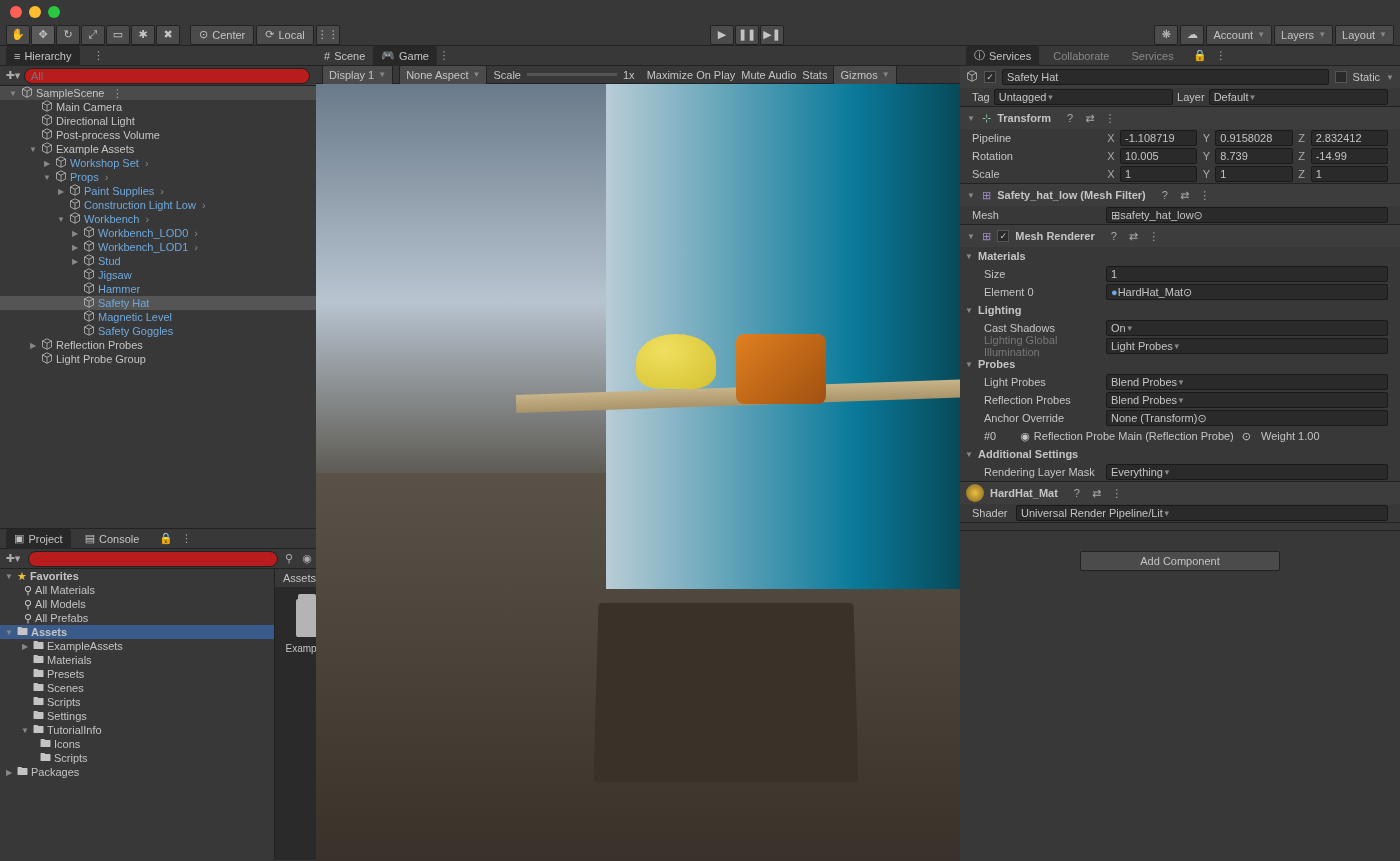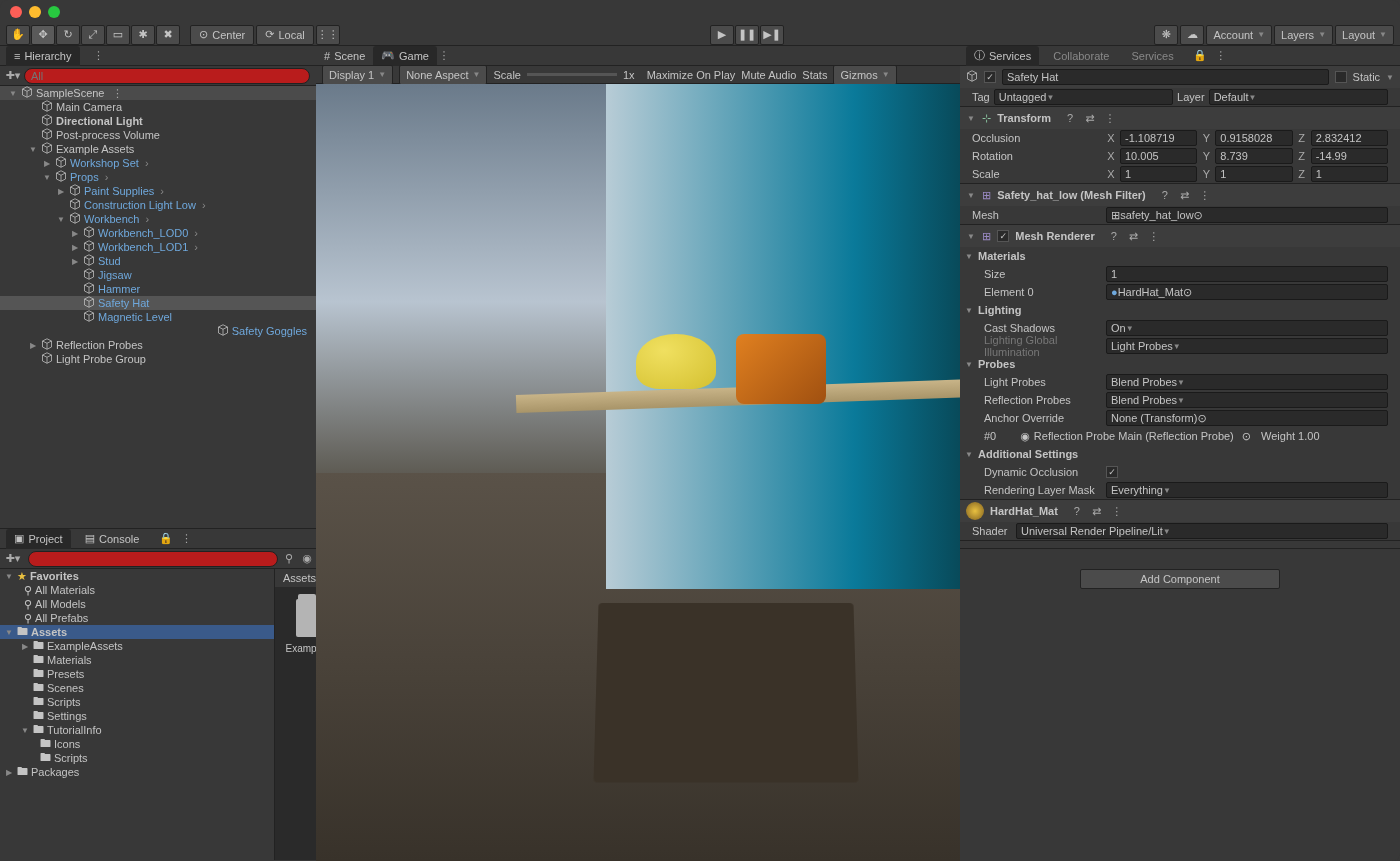--- a/index.html
+++ b/index.html
@@ -153,21 +153,21 @@
           <span class="small-icon">⋮</span>
       </div>
     <div class="tree-row" style="padding-left: 28px;">
           <span class="foldout"></span>
           <span class=""><svg class="cube-icon" viewBox="0 0 16 16">
               <path class="svg-cube" d="M8 1l6 3v8l-6 3-6-3V4z M2 4l6 3 6-3 M8 7v8"></path>
             </svg></span>
           <span class="">Main Camera</span>
           <div class="spacer"></div>
         </div>
-        <div class="tree-row" style="padding-left: 28px; font-weight: bold;">
+        <div class="tree-row" style="padding-left: 28px;">
           <span class="foldout"></span>
           <span class=""><svg class="cube-icon" viewBox="0 0 16 16">
               <path class="svg-cube" d="M8 1l6 3v8l-6 3-6-3V4z M2 4l6 3 6-3 M8 7v8"></path>
             </svg></span>
           <span class="">Directional Light</span>
           <div class="spacer"></div>
         </div>
         <div class="tree-row" style="padding-left: 28px;">
           <span class="foldout"></span>
           <span class=""><svg class="cube-icon" viewBox="0 0 16 16">
@@ -280,21 +280,21 @@
           <div class="spacer"></div>
         </div>
         <div class="tree-row" style="padding-left: 70px;">
           <span class="foldout"></span>
           <span class="blue"><svg class="cube-icon" viewBox="0 0 16 16">
               <path class="svg-cube" d="M8 1l6 3v8l-6 3-6-3V4z M2 4l6 3 6-3 M8 7v8"></path>
             </svg></span>
           <span class="blue">Magnetic Level</span>
           <div class="spacer"></div>
         </div>
-        <div class="tree-row" style="padding-left: 70px; justify-content: flex-end;">
+        <div class="tree-row" style="padding-left: 70px;">
           <span class="foldout"></span>
           <span class="blue"><svg class="cube-icon" viewBox="0 0 16 16">
               <path class="svg-cube" d="M8 1l6 3v8l-6 3-6-3V4z M2 4l6 3 6-3 M8 7v8"></path>
             </svg></span>
           <span class="blue">Safety Goggles</span>
           <div class="spacer"></div>
         </div>
         <div class="tree-row" style="padding-left: 28px;">
           <span class="foldout">▶</span>
           <span class=""><svg class="cube-icon" viewBox="0 0 16 16">
@@ -556,21 +556,21 @@
         <div class="insp-header">
           <span class="foldout">▼</span>
           <span style="color:#8ac4a0">⊹</span>
           <b>Transform</b>
           <div class="spacer"></div>
             <span class="small-icon">?</span>
             <span class="small-icon">⇄</span>
             <span class="small-icon">⋮</span>
         </div>
         <div class="insp-row">
-            <span class="insp-label">Occlusion</span>
+            <span class="insp-label">Pipeline</span>
             <span class="axis-label">X</span>
             <div class="insp-field">-1.108719</div>
             <span class="axis-label">Y</span>
             <div class="insp-field">0.9158028</div>
             <span class="axis-label">Z</span>
             <div class="insp-field">2.832412</div>
           </div>
         <div class="insp-row">
             <span class="insp-label">Rotation</span>
             <span class="axis-label">X</span>
@@ -694,24 +694,20 @@
             <span>Reflection Probe Main (Reflection Probe)</span>
             <div class="spacer"></div>
             <span>⊙</span>
             <span style="margin-left:6px">Weight 1.00</span>
           </div>
         <div class="insp-subhead">
             <span class="foldout">▼</span>
             <span>Additional Settings</span>
           </div>
         <div class="insp-row">
-            <span class="insp-label" style="padding-left:12px">Dynamic Occlusion</span>
-            <span class="checkbox checked"></span>
-          </div>
-        <div class="insp-row">
             <span class="insp-label" style="padding-left:12px">Rendering Layer Mask</span>
             <div class="insp-field">
               <span>Everything</span>
               <div class="spacer"></div>
               <span class="chev">▼</span>
             </div>
           </div>
       </div>
 
       <div class="insp-section">

